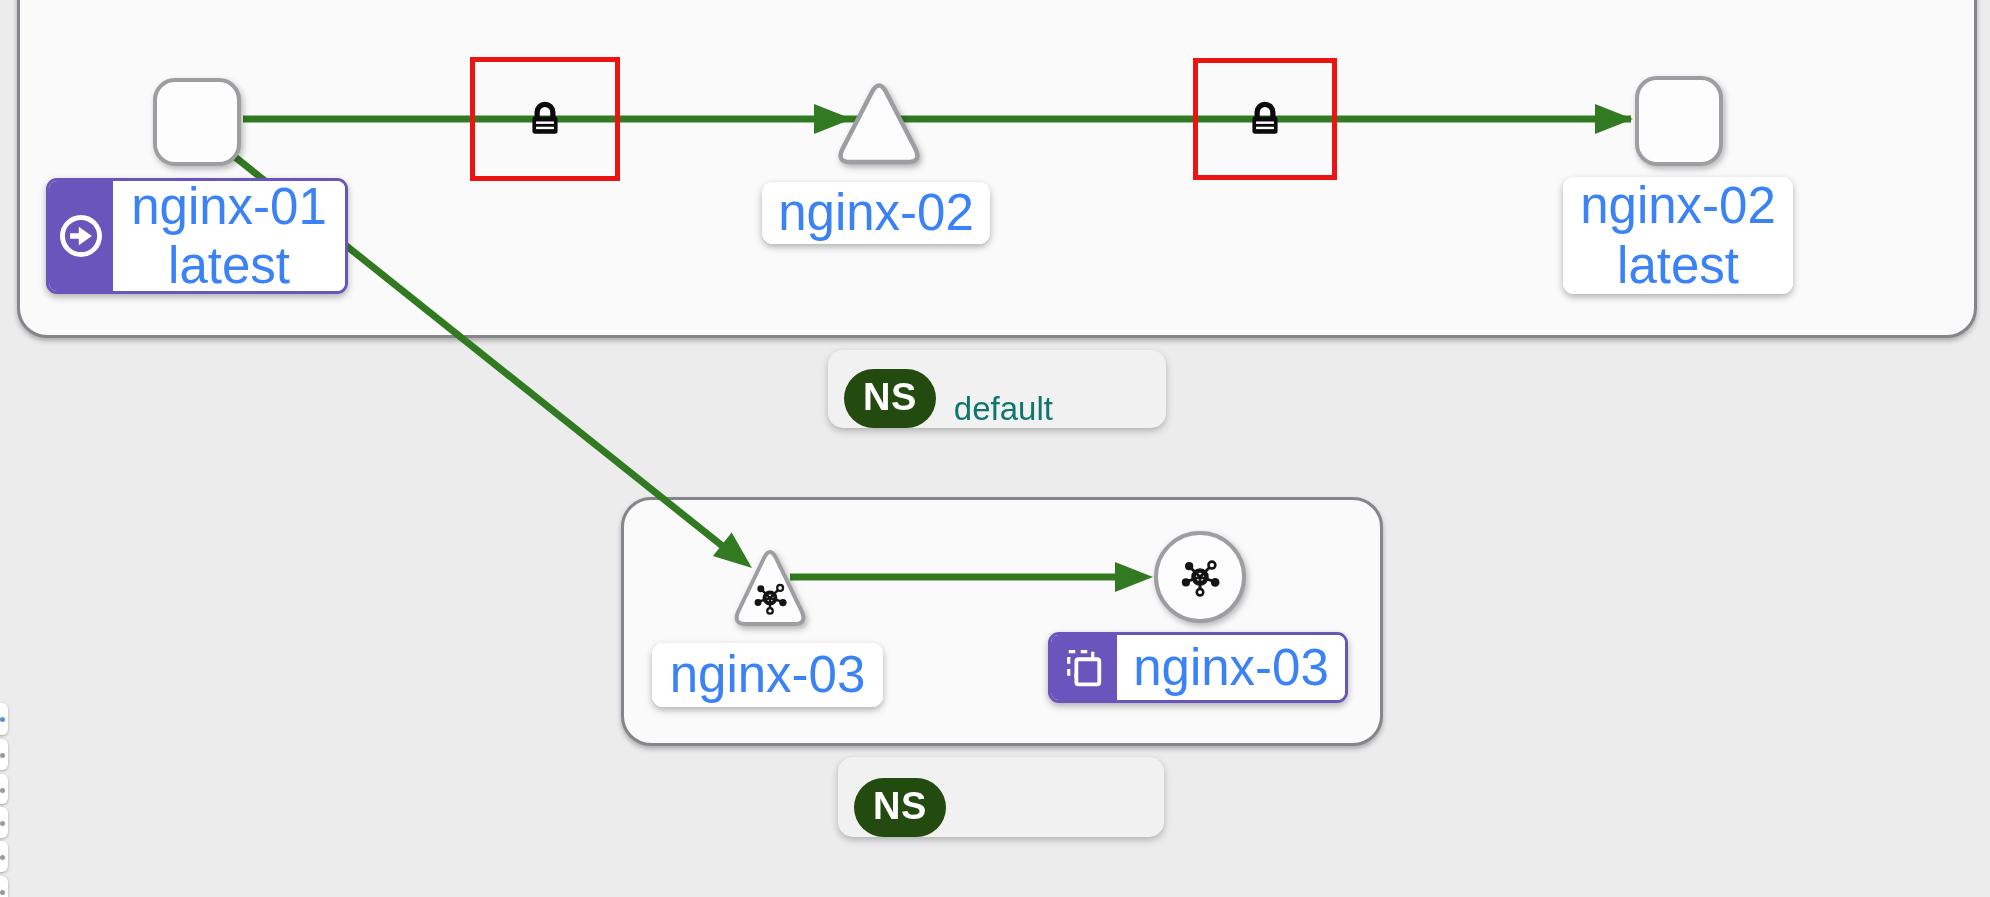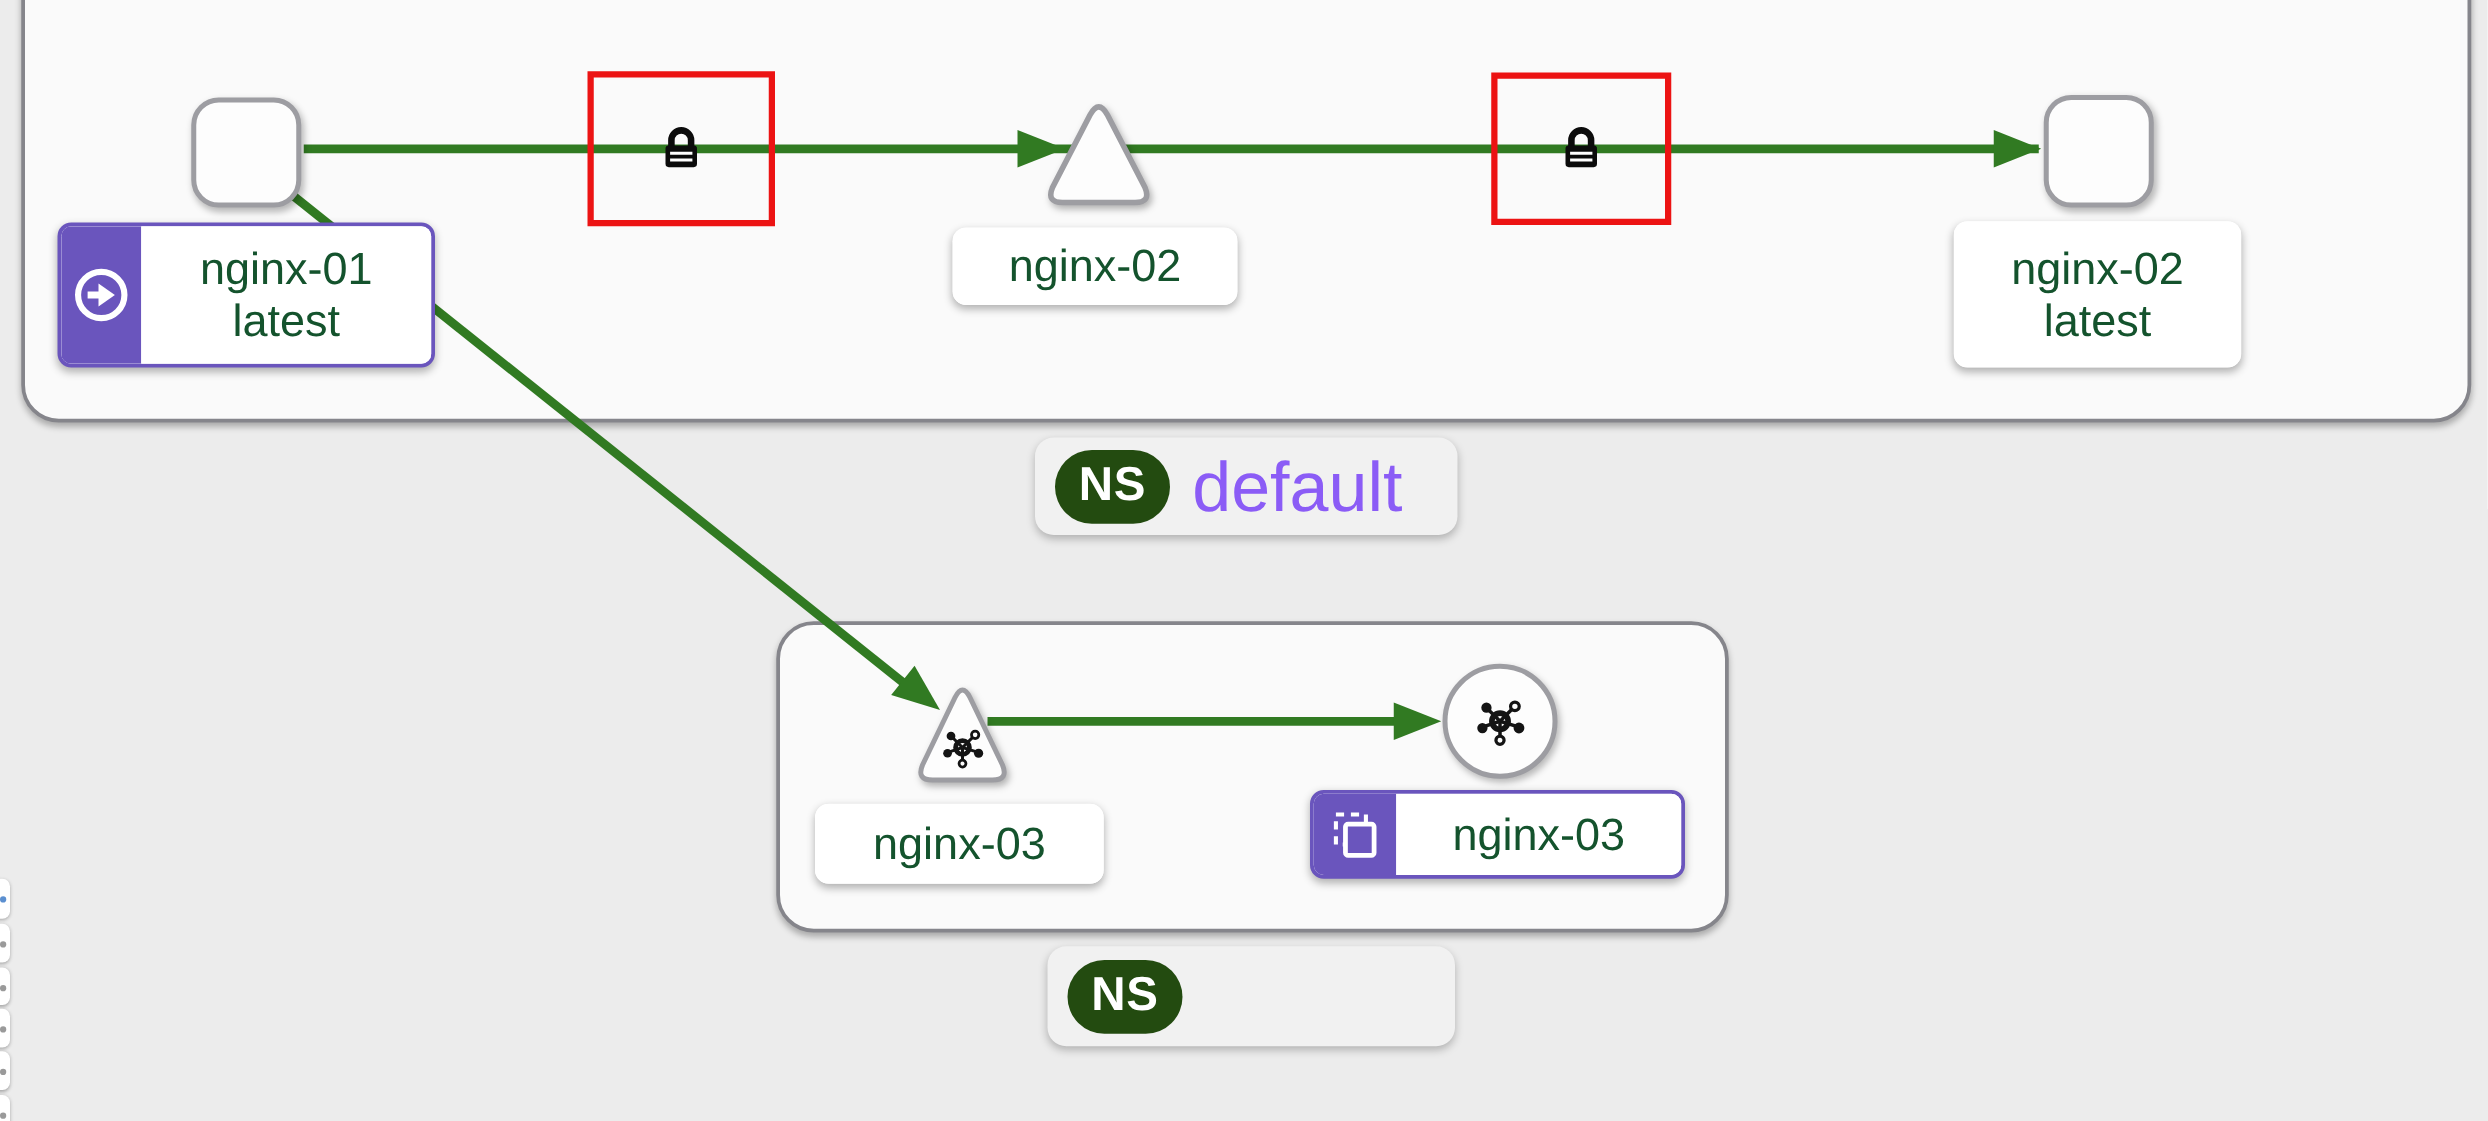--- a/index.html
+++ b/index.html
@@ -45,21 +45,21 @@
     display: flex; align-items: center; justify-content: center;
   }
   .node-svg { position: absolute; filter: drop-shadow(2px 3px 3px rgba(0,0,0,0.3)); }
 
   .node-label {
     position: absolute;
     background: #ffffff;
     border-radius: 11px;
     box-shadow: 0 3px 7px rgba(0,0,0,0.3);
     display: flex; align-items: stretch;
-    font-size: 36px; color: #14532d; line-height: 1.16;
+    font-size: 51px; color: #3b82f6; line-height: 1.16;
     overflow: hidden;
   }
   .node-label .label-text {
     flex: 1;
     display: flex; flex-direction: column;
     align-items: center; justify-content: center;
     text-align: center;
     padding: 2px 14px;
     background: #ffffff;
   }
@@ -68,33 +68,33 @@
     background: #6a55bd;
     display: flex; align-items: center; justify-content: center;
     flex: 0 0 auto;
   }
 
   .ns-badge {
     position: absolute;
     background: #f1f1f1;
     border-radius: 15px;
     box-shadow: 0 3px 7px rgba(0,0,0,0.25);
-    display: flex; align-items: center; gap: 18px;
+    display: flex; align-items: flex-end; gap: 18px;
     padding: 0 26px 0 16px;
   }
   .ns-pill {
     background: #234b10;
     color: #ffffff;
     font-weight: 700;
     font-size: 38px;
     border-radius: 30px;
     padding: 7px 19px 9px 19px;
     letter-spacing: 0.5px;
   }
-  .ns-name { font-size: 56px; color: #8b5cf6; }
+  .ns-name { font-size: 33px; color: #0f766e; }
 
   .toolbar-btn {
     position: absolute;
     left: -24px; width: 32px;
     background: #ffffff;
     border-radius: 6px;
     box-shadow: 0 1px 3px rgba(0,0,0,0.3);
   }
   .toolbar-btn .glyph-dot {
     position: absolute; right: 3px; top: 45%;

